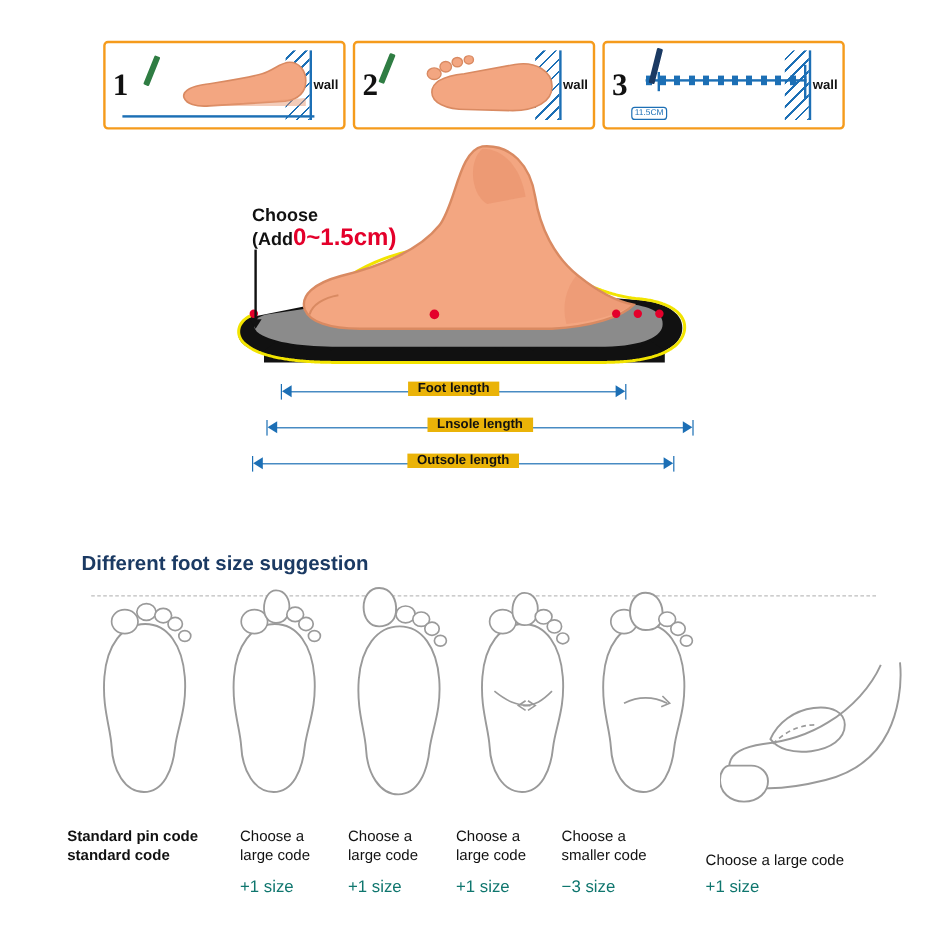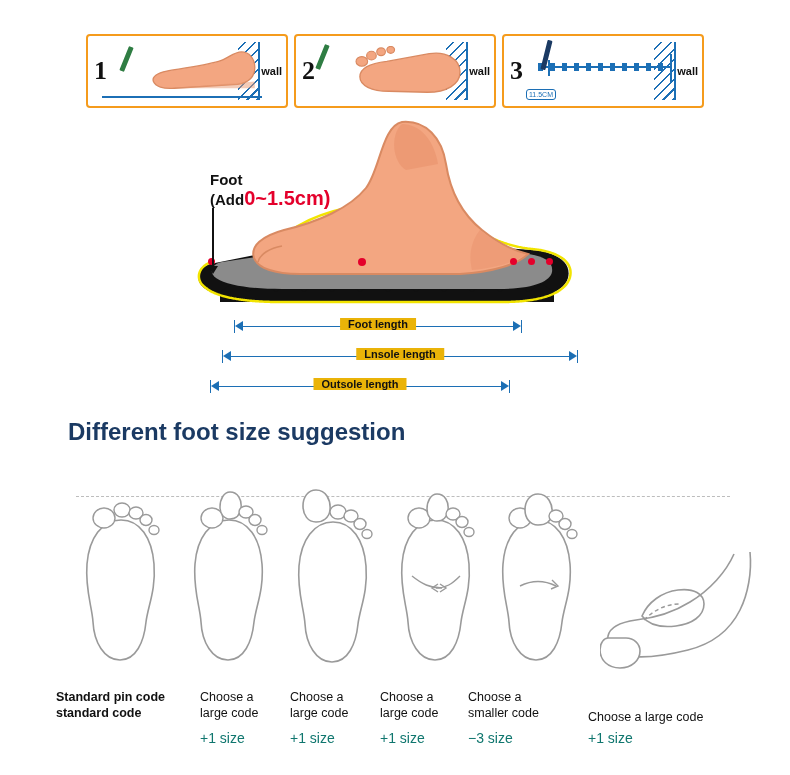--- a/index.html
+++ b/index.html
@@ -76,22 +76,22 @@
   .dim .ar.l{left:1px;border-right:8px solid #1c6fb5;}
   .dim .ar.r{right:1px;border-left:8px solid #1c6fb5;}
   .dim .txt{
     position:absolute;left:50%;top:-2px;transform:translateX(-50%);
     background:#eab308;padding:0 8px;font-size:11px;font-weight:bold;color:#111;white-space:nowrap;
   }
   .reddot{position:absolute;width:7px;height:7px;border-radius:50%;background:#e4002b;}
 
   
   .sect-title{
-    position:absolute;left:68px;top:418px;
-    font-size:24px;font-weight:bold;color:#1b3a63;
+    position:absolute;left:68px;top:460px;
+    font-size:17px;font-weight:bold;color:#1b3a63;
   }
 
   
   .soles{position:absolute;left:60px;top:480px;width:680px;height:210px;}
   .dash-top{position:absolute;left:16px;right:10px;top:16px;height:0;border-top:1px dashed #bdbdbd;}
   .sole{position:absolute;top:12px;}
 
   
   .cap-row{position:absolute;left:0;top:686px;width:790px;height:80px;}
   .cap-item{position:absolute;font-size:12.5px;color:#111;line-height:1.25;}
@@ -178,21 +178,21 @@
       <circle cx="212" cy="150" r="4" fill="#e4002b"></circle>
       <circle cx="512" cy="150" r="0" fill="#e4002b"></circle>
     </svg>
 
     <div class="reddot" style="left:58px;top:146px;"></div>
     <div class="reddot" style="left:360px;top:146px;"></div>
     <div class="reddot" style="left:378px;top:146px;"></div>
     <div class="reddot" style="left:396px;top:146px;"></div>
 
     <div class="space-label">
-      <span>Foot</span><br>
+      <span>Choose</span><br>
       <span>(Add</span><span class="red">0~1.5cm)</span>
     </div>
     <div class="space-arrow"></div>
 
     <div class="dim" style="left:84px;top:208px;width:288px;">
       <div class="cap l"></div>
       <div class="cap r"></div>
       <div class="line"></div>
       <div class="ar l"></div>
       <div class="ar r"></div>
@@ -201,21 +201,21 @@
 
     <div class="dim" style="left:72px;top:238px;width:356px;">
       <div class="cap l"></div>
       <div class="cap r"></div>
       <div class="line"></div>
       <div class="ar l"></div>
       <div class="ar r"></div>
       <div class="txt">Lnsole length</div>
     </div>
 
-    <div class="dim" style="left:60px;top:268px;width:300px;">
+    <div class="dim" style="left:60px;top:268px;width:352px;">
       <div class="cap l"></div>
       <div class="cap r"></div>
       <div class="line"></div>
       <div class="ar l"></div>
       <div class="ar r"></div>
       <div class="txt">Outsole length</div>
     </div>
   </div>
 
   <div class="sect-title">Different foot size suggestion</div>

